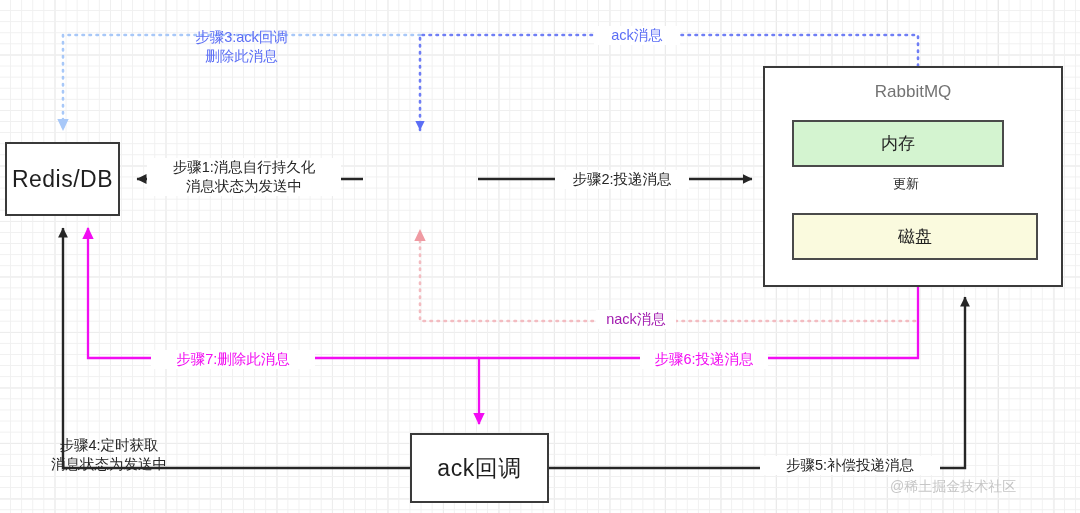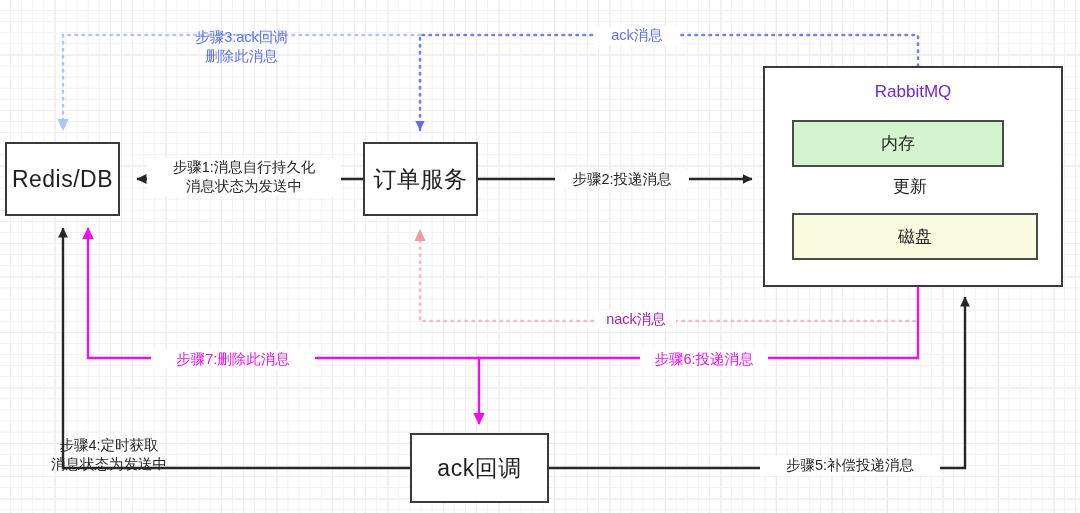--- a/index.html
+++ b/index.html
@@ -55,38 +55,38 @@
   #n-mq {
     left: 763px; top: 66px; width: 300px; height: 221px;
     display: block;
     border-width: 2px;
   }
   #mq-title {
     position: absolute;
     left: 0; top: 14px; width: 100%;
     text-align: center;
     font-size: 17px;
-    color: #6d28d9;
+    color: #737373;
   }
   .subnode {
     position: absolute;
     box-sizing: border-box;
     border: 2px solid #4a4a4a;
     display: flex;
     align-items: center;
     justify-content: center;
     font-size: 17px;
     color: #1f1f1f;
   }
   #mq-mem  { left: 27px; top: 52px;  width: 212px; height: 47px; background: #d4f4d0; }
   #mq-disk { left: 27px; top: 145px; width: 246px; height: 47px; background: #fafade; }
   #mq-update-label {
     position: absolute;
     left: 128px; top: 107px;
-    font-size: 17px;
+    font-size: 13px;
     color: #1f1f1f;
     white-space: nowrap;
   }
 
   .elabel {
     position: absolute;
     font-size: 14.5px;
     line-height: 19px;
     white-space: nowrap;
     background: #ffffff;
@@ -178,23 +178,20 @@
 
     <g>
       <path d="M913,165 L913,202" fill="none" stroke="#262626" stroke-width="2.2" marker-end="url(#ah-black)"></path>
     </g>
   </svg>
 
   <div class="node" id="n-redis">
     <span class="node-label">Redis/DB</span>
   </div>
 
-  <div class="node" id="n-order">
-    <span class="node-label">订单服务</span>
-  </div>
 
   <div class="node" id="n-timer">
     <span class="node-label">ack回调</span>
   </div>
 
   <div class="node" id="n-mq">
     <div id="mq-title">RabbitMQ</div>
     <div class="subnode" id="mq-mem">
       <span>内存</span>
     </div>
@@ -224,14 +221,15 @@
 
   <div class="elabel magenta" id="lbl-step7">步骤7:删除此消息</div>
 
   <div class="elabel black" id="lbl-step4">
     <div>步骤4:定时获取</div>
     <div>消息状态为发送中</div>
   </div>
 
   <div class="elabel black" id="lbl-step5">步骤5:补偿投递消息</div>
 
+  <div id="watermark">@稀土掘金技术社区</div>
 
 </div>
 
 </body></html>

